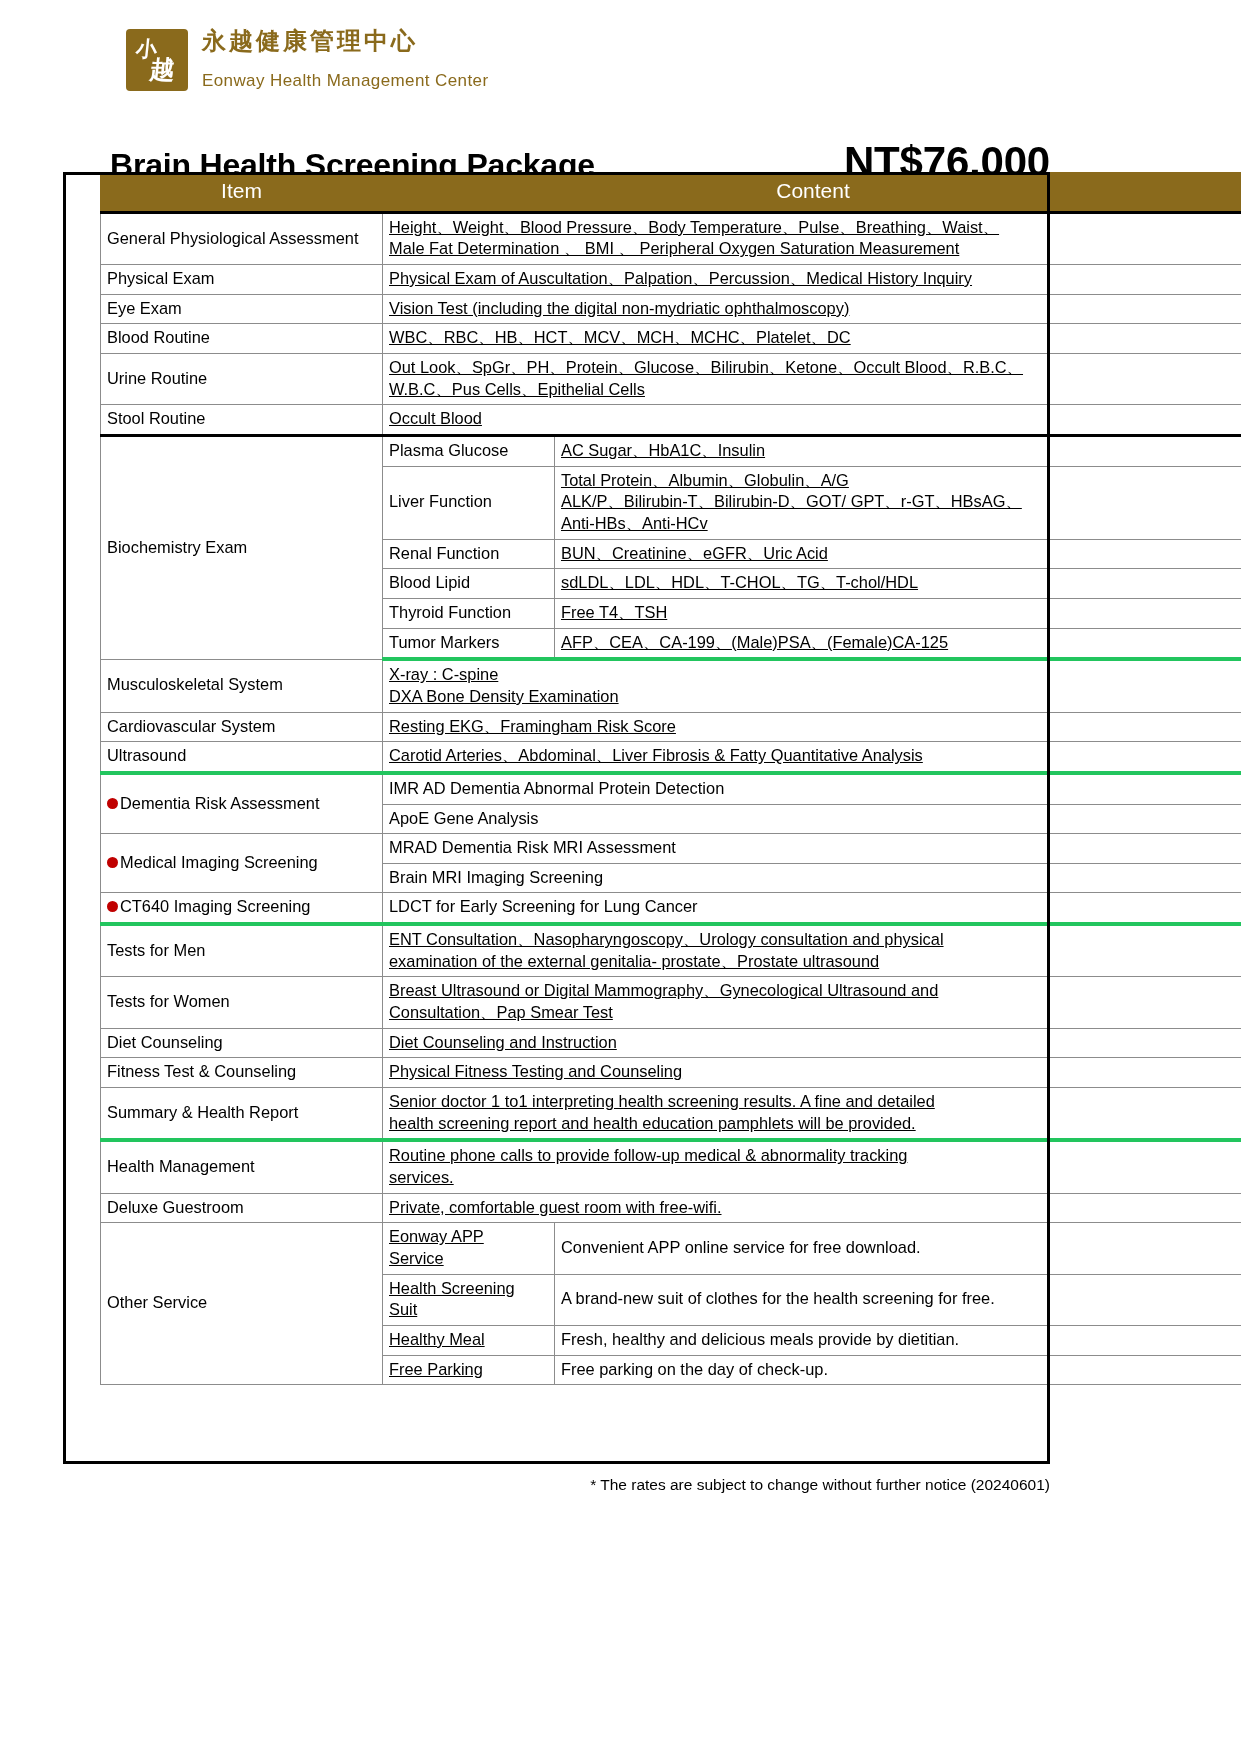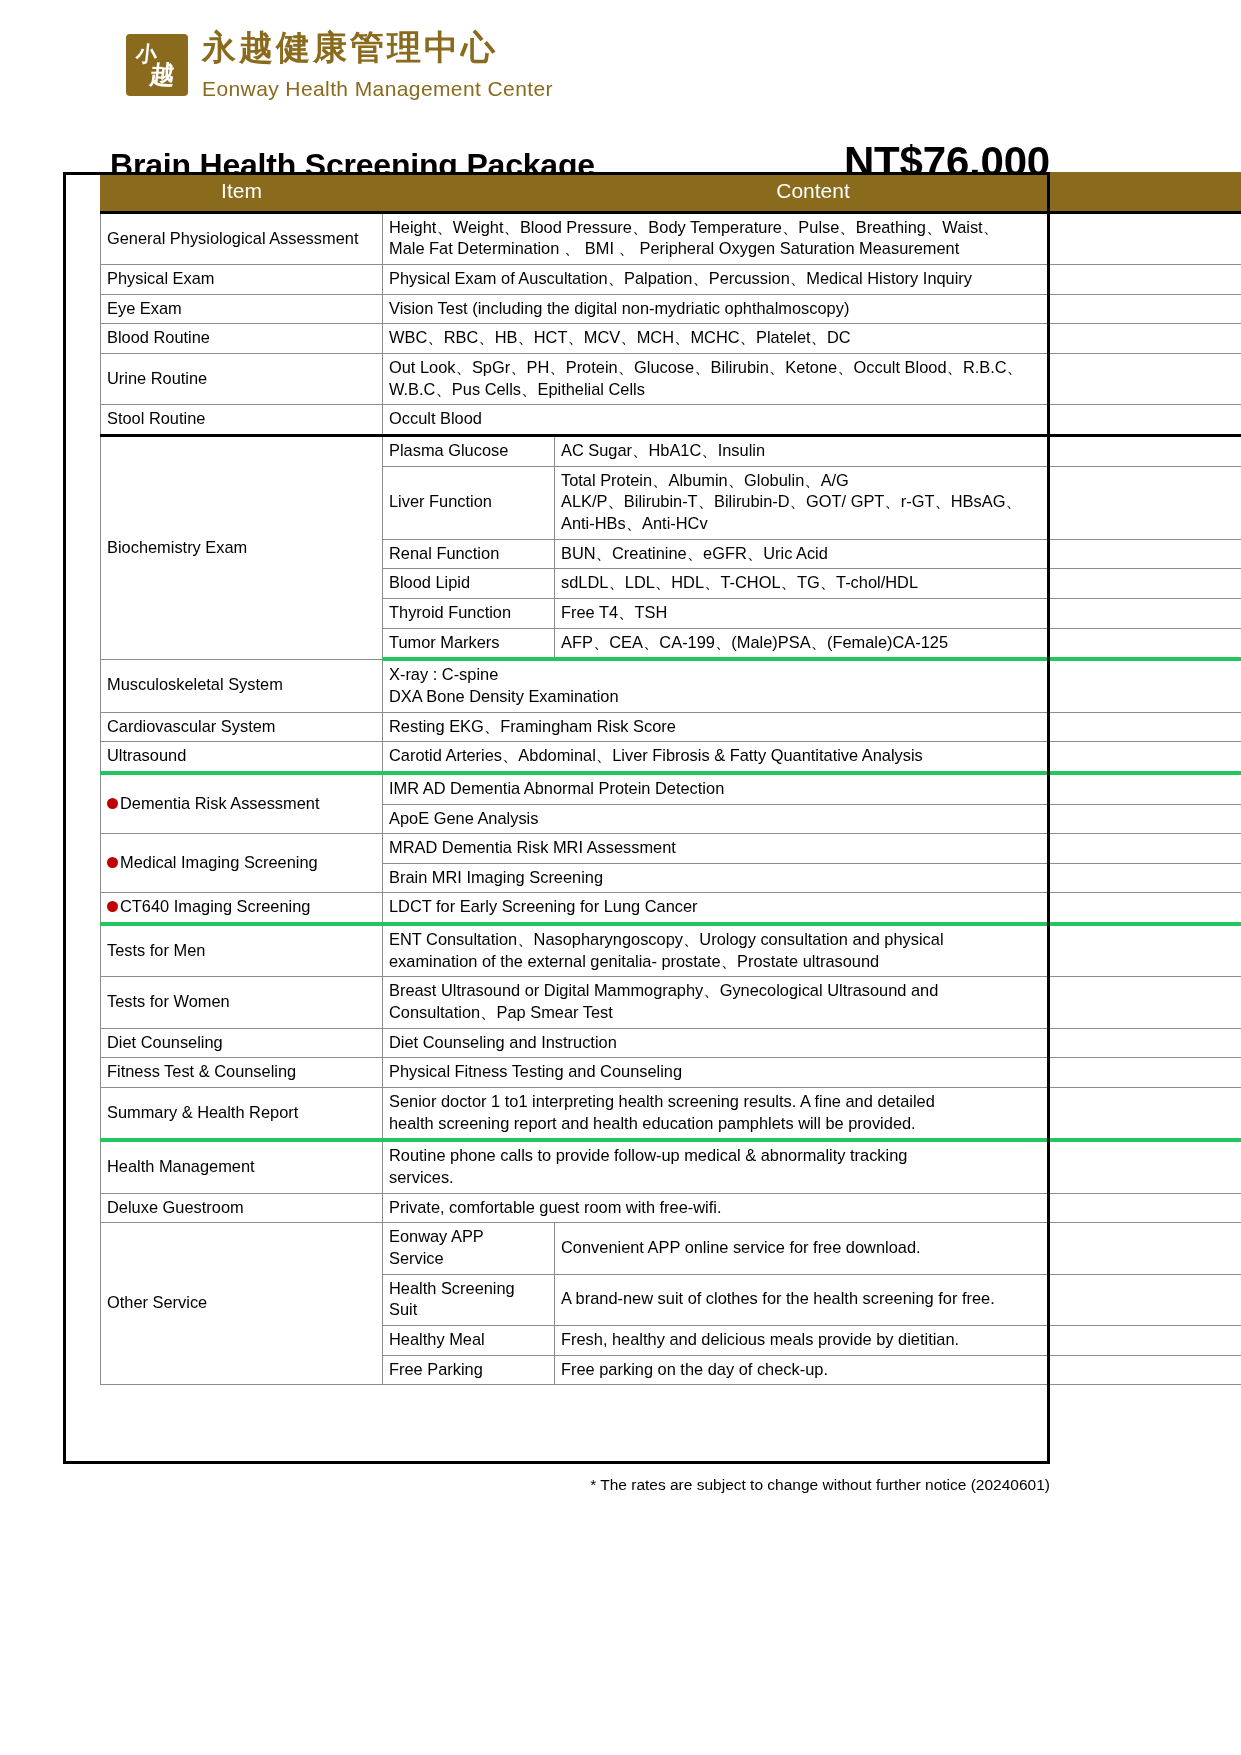--- a/index.html
+++ b/index.html
@@ -31,27 +31,27 @@
   }
   .logo-mark .seal-a, .logo-mark .seal-b {
     position: absolute; color: #ffffff; font-family: "DejaVu Serif", serif;
     font-weight: 700; line-height: 1;
   }
   .logo-mark .seal-a { left: 10px; top: 9px; font-size: 21px; transform: skewX(-6deg); }
   .logo-mark .seal-b { left: 24px; top: 28px; font-size: 25px; transform: skewX(-6deg); }
   .logo-text { display: flex; flex-direction: column; justify-content: center; }
   .logo-cn {
     font-family: "DejaVu Sans", sans-serif;
-    font-size: 34px; font-weight: 700; color: #8a6a1c;
+    font-size: 24px; font-weight: 700; color: #8a6a1c;
     letter-spacing: 3px; line-height: 1.12;
   }
   .logo-en {
     font-family: "Liberation Sans", sans-serif;
-    font-size: 21px; color: #8a6a1c; letter-spacing: 0.4px;
-    line-height: 1.2; margin-top: 10px;
+    font-size: 17px; color: #8a6a1c; letter-spacing: 0.4px;
+    line-height: 1.2; margin-top: 16px;
   }
 
   
   .title-row {
     position: absolute;
     left: 110px; top: 138px;
     width: 940px;
     display: flex; align-items: baseline; justify-content: space-between;
   }
   .pkg-title {
@@ -105,21 +105,21 @@
 
   .bullet-red {
     display: inline-block;
     width: 11px; height: 11px;
     border-radius: 50%;
     background: #c00000;
     margin-right: 2px;
     vertical-align: 0px;
   }
   .cell-lines { display: block; }
-  .cell-lines span { display: block; }
+  .cell-lines span { display: block; text-decoration: underline; }
 
   
   .footnote {
     position: absolute;
     left: 63px; top: 1476px;
     width: 987px;
     text-align: right;
     font-size: 15.5px;
     font-family: "Liberation Sans", sans-serif;
   }

